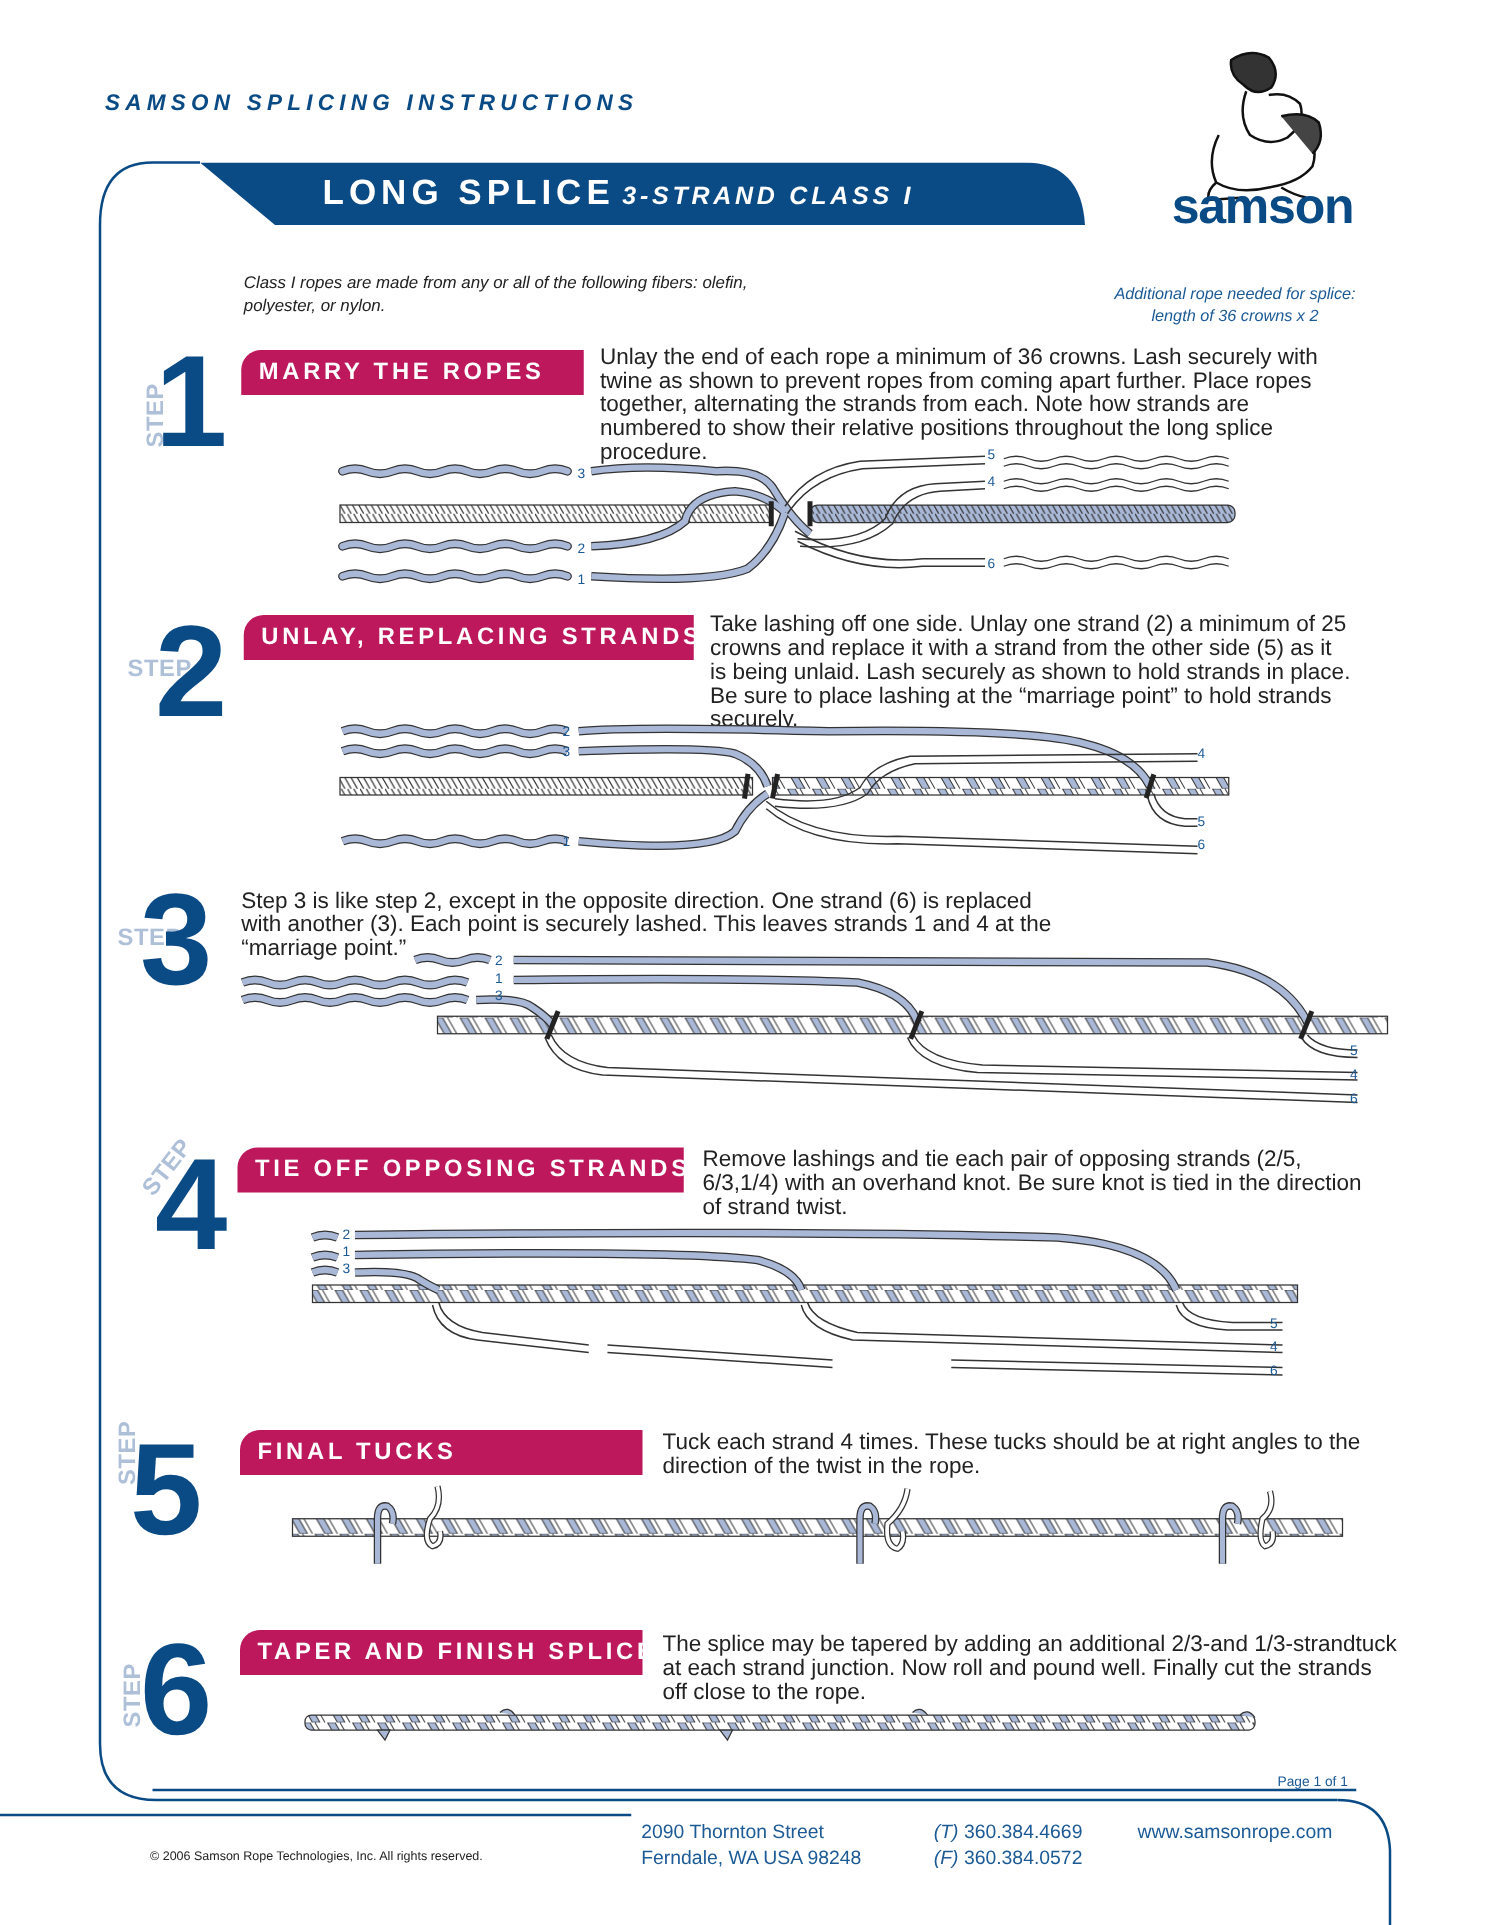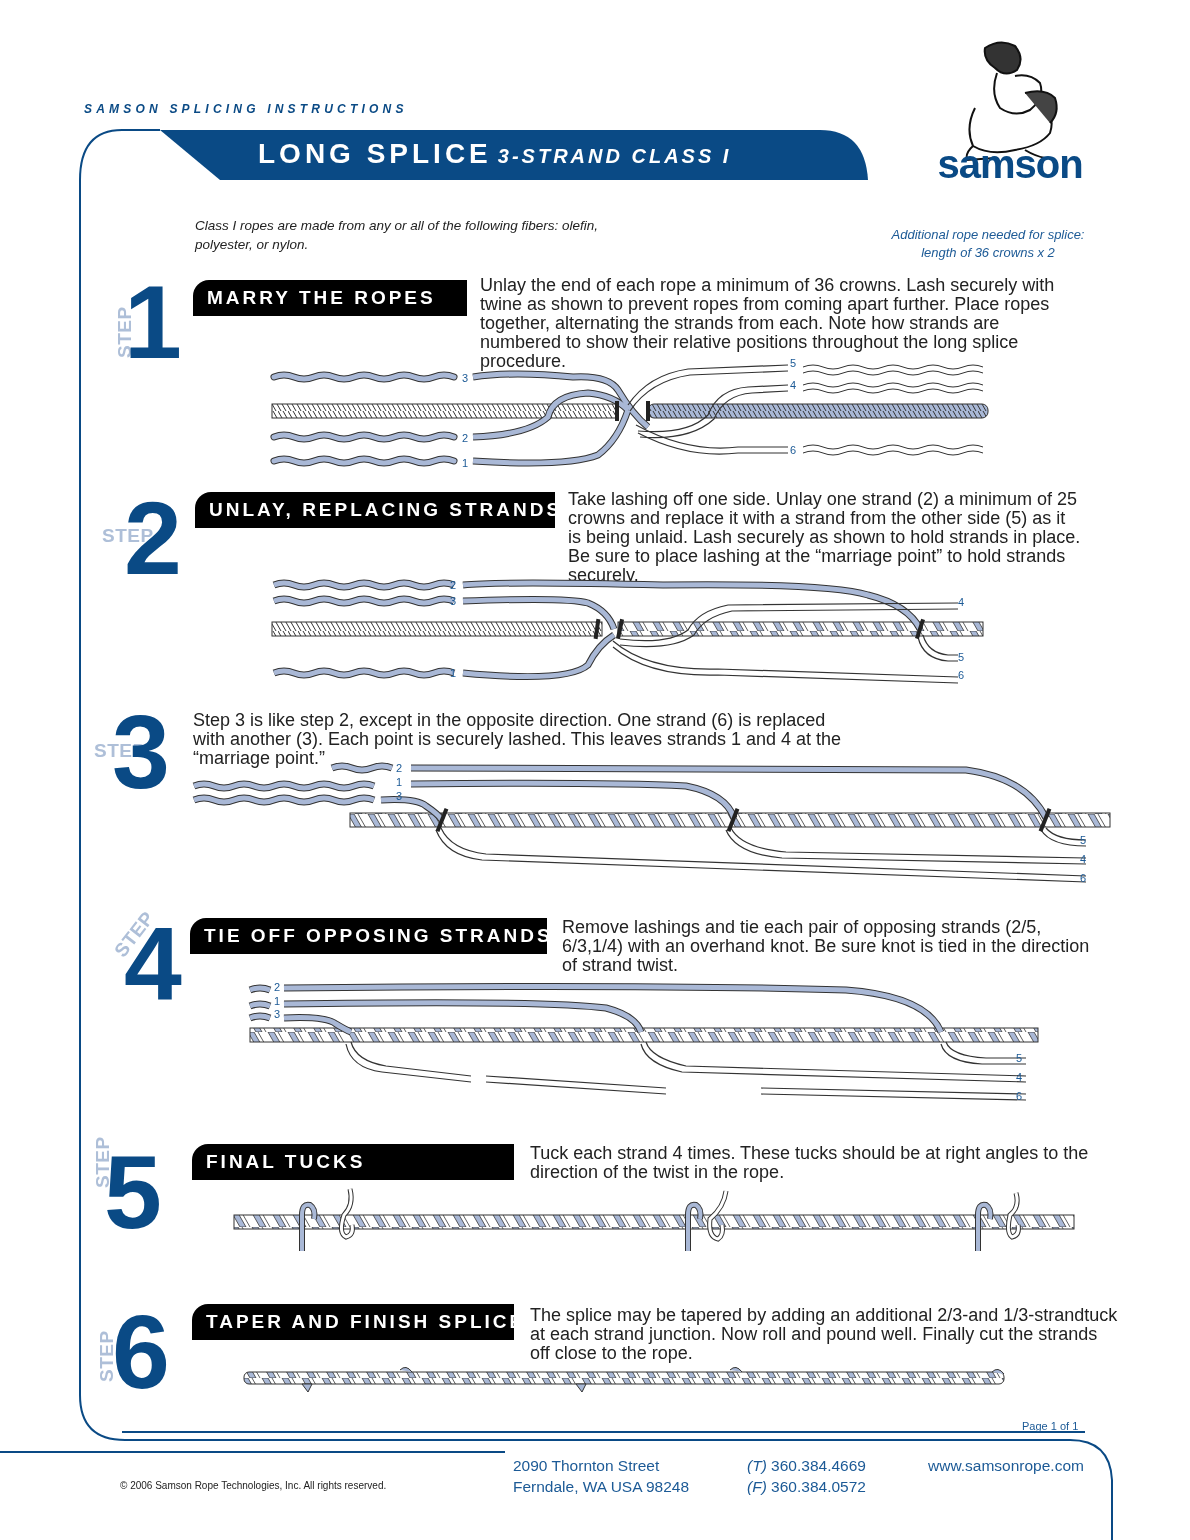--- a/index.html
+++ b/index.html
@@ -1,33 +1,33 @@
 <!DOCTYPE html>
 <html><head>
 <meta charset="utf-8">
 <style>
   html, body { margin:0; padding:0; background:#fff; }
   body { width:1190px; height:1540px; position:relative; overflow:hidden;
          font-family:"Liberation Sans", sans-serif; color:#222; }
   .abs { position:absolute; }
-  .brand-header { left:84px; top:72px; font-size:12px; font-weight:bold; font-style:italic;
-                  letter-spacing:4.2px; color:#0a4a85;margin-top:30px; }
+  .brand-header { left:84px; top:72px; font-size:18px; font-weight:bold; font-style:italic;
+                  letter-spacing:4.2px; color:#0a4a85; }
   .frame { left:0; top:0; width:1190px; height:1540px; pointer-events:none; }
   .title-banner { left:160px; top:130px; width:708px; height:50px; }
   .title-text { left:258px; top:138px; color:#fff; font-weight:bold; font-size:28px; letter-spacing:4px;
                 white-space:nowrap; }
   .title-text .sub { font-style:italic; font-size:20px; letter-spacing:3px; margin-left:6px; }
   .logo { left:905px; top:38px; width:210px; height:150px; }
   .intro { left:195px; top:216px; width:420px; font-size:13.5px; font-style:italic; line-height:19px; color:#222; }
   .additional { left:860px; top:226px; width:256px; text-align:center; font-size:13px; font-style:italic;
                 line-height:18px; color:#1c5a96; }
   .step-num { color:#0a4a85; font-weight:bold; font-size:104px; line-height:1; letter-spacing:-4px; }
   .step-word { color:#aebfd8; font-weight:bold; font-size:19px; letter-spacing:0.5px; }
   .step-word.v { transform:rotate(-90deg); transform-origin:left top; }
-  .banner { background:#000000; color:#fff; font-weight:bold; font-size:19px; letter-spacing:3px;
+  .banner { background:#be185d; color:#fff; font-weight:bold; font-size:19px; letter-spacing:3px;
             border-top-left-radius:16px; padding-left:14px; box-sizing:border-box; line-height:36px;
             height:36px; white-space:nowrap; }
   .desc { font-size:18px; line-height:19px; color:#222; }
   .diagram { overflow:visible; }
   .foot-small { font-size:10px; color:#222; }
   .foot-addr { font-size:15.5px; color:#1c5a96; line-height:21px; }
   .foot-addr i { font-style:italic; }
   .page-num { font-size:11px; color:#1c5a96; }
 </style>
 </head>
@@ -315,13 +315,13 @@
 <div class="abs page-num" style="left:1022px;top:1420px;">Page 1 of 1</div>
 <div class="abs foot-small" style="left:120px;top:1480px;">© 2006 Samson Rope Technologies, Inc. All rights reserved.</div>
 <div class="abs foot-addr" style="left:513px;top:1455px;">
   <div>2090 Thornton Street</div>
   <div>Ferndale, WA USA 98248</div>
 </div>
 <div class="abs foot-addr" style="left:747px;top:1455px;text-align:right;">
   <div><i>(T)</i> <span>360.384.4669</span></div>
   <div><i>(F)</i> <span>360.384.0572</span></div>
 </div>
-<div class="abs foot-addr" style="left:910px;top:1455px;margin-left:18px;">www.samsonrope.com</div>
+<div class="abs foot-addr" style="left:910px;top:1455px;">www.samsonrope.com</div>
 
 </body></html>

